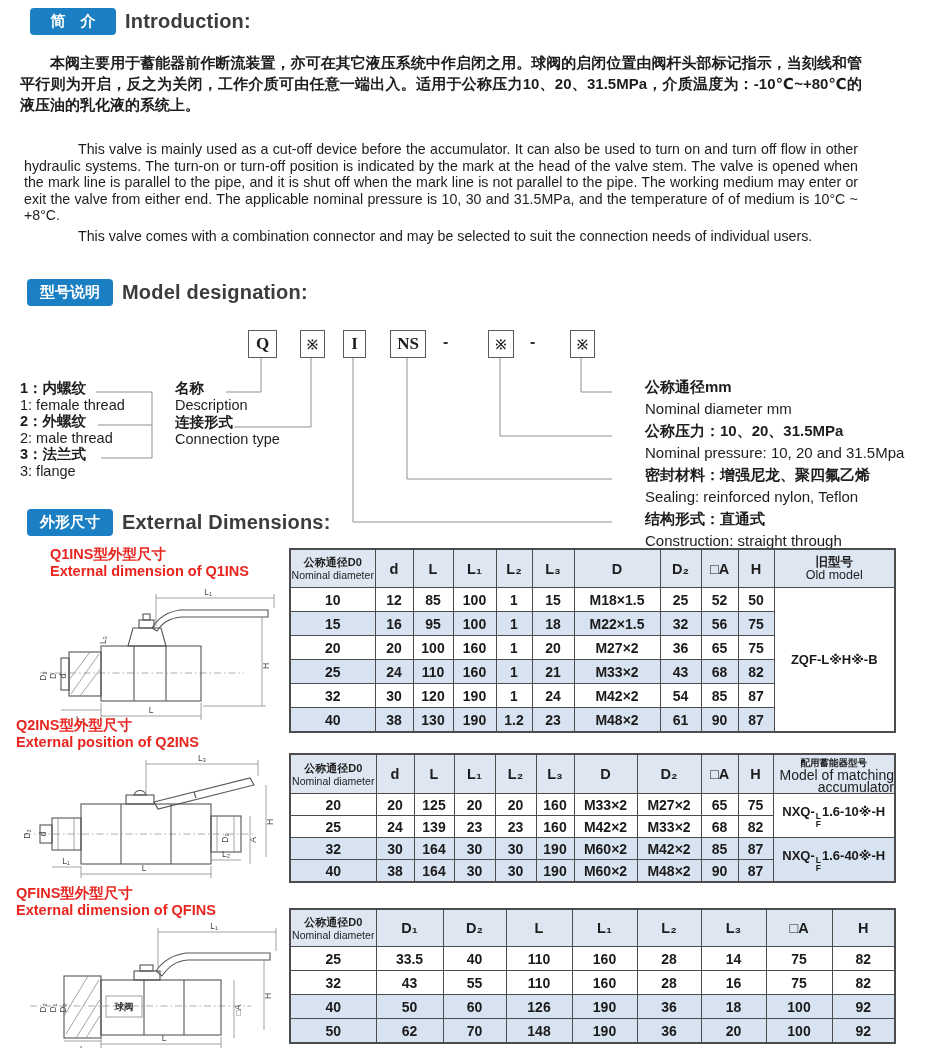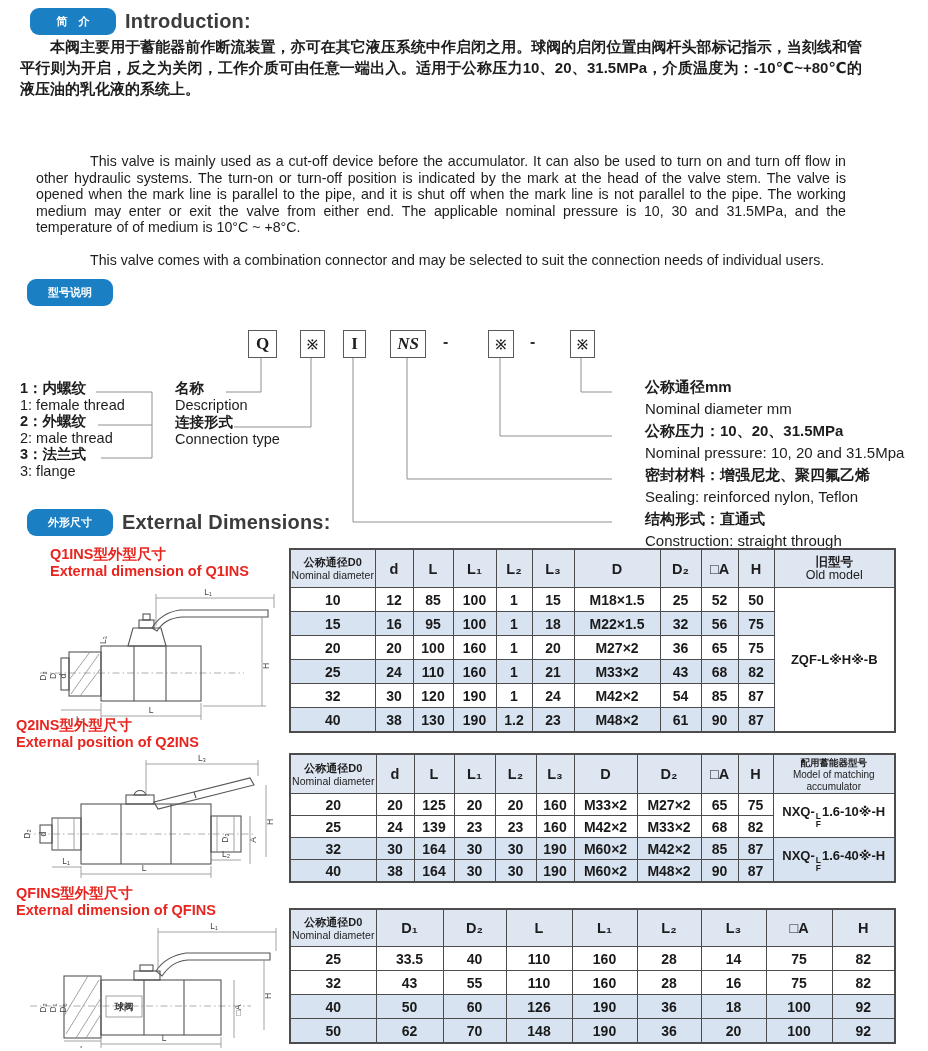--- a/index.html
+++ b/index.html
@@ -1,29 +1,29 @@
 <!DOCTYPE html>
 <html><head>
 <meta charset="utf-8">
 <style>
   html,body{margin:0;padding:0;}
   body{width:928px;height:1051px;position:relative;background:#ffffff;
        font-family:"Liberation Sans","DejaVu Sans",sans-serif;color:#1d1d1d;overflow:hidden;}
 
   
   .sec-head{position:absolute;display:flex;align-items:center;gap:9px;}
-  .badge{display:inline-block;background:#1b7fc4;color:#fff;font-weight:bold;font-size:11px;
-         padding:3px 10px 4px;border-radius:9px;min-width:66px;text-align:center;line-height:20px;}
+  .badge{display:inline-block;background:#1b7fc4;color:#fff;font-weight:bold;font-size:15px;
+         padding:3px 10px 4px;border-radius:4px;min-width:66px;text-align:center;line-height:20px;}
   .sec-title{font-size:20px;font-weight:bold;color:#3c3c3c;letter-spacing:0.2px;}
 
   
-  .cn-block{position:absolute;left:20px;top:36px;width:842px;}
+  .cn-block{position:absolute;left:20px;top:52px;width:842px;}
   .cn-p{margin:0;text-indent:2em;font-size:15px;line-height:21px;font-weight:600;text-align:justify;}
   .en-block{position:absolute;left:20px;top:137px;width:842px;}
-  .en-p{margin:16px;text-indent:54px;font-size:14.2px;line-height:16.6px;text-align:justify;}
+  .en-p{margin:4px;text-indent:54px;font-size:14.2px;line-height:16.6px;text-align:justify;}
 
   
   .mbox{position:absolute;top:330px;height:26px;border:1.5px solid #5a5a5a;background:#fff;
         font-family:"Liberation Serif","DejaVu Serif",serif;font-weight:bold;font-size:17px;
         display:flex;align-items:center;justify-content:center;}
   .mdash{position:absolute;top:333px;font-weight:bold;font-size:16px;color:#333;}
   .lbl-col{position:absolute;font-size:14.5px;}
   .lbl-col div{white-space:nowrap;}
   .lcn{font-weight:600;}
   #opt-list{left:20px;top:380px;line-height:16.6px;}
@@ -54,21 +54,21 @@
   tr.alt td{background:#d8e3f1;}
   .fh-cn{display:block;font-size:11px;font-weight:700;line-height:13px;}
   .fh-en{display:block;font-size:10.5px;font-weight:400;line-height:12px;}
   #t1 th{height:37px;} #t1 td{height:23px;}
   #t2 th{height:38px;} #t2 td{height:21px;}
   #t3 th{height:36px;} #t3 td{height:23px;}
   #t1{top:548px;} #t2{top:753px;} #t3{top:908px;}
   #t1 th:last-child .fh-cn{font-size:12.5px;font-weight:600;}
   #t1 th:last-child .fh-en{font-size:12.5px;}
   #t2 th:last-child .fh-cn{font-size:9.5px;}
-  #t2 th:last-child .fh-en{font-size:10px;}
+  #t2 th:last-child .fh-en{font-size:14px;text-align:right;}
   td.mergecell{font-size:13px;background:#fff;white-space:nowrap;}
   tr.alt td.mergecell{background:#d8e3f1;}
   .frac{display:inline-flex;flex-direction:column;font-size:8.5px;line-height:8px;
         vertical-align:-3px;font-weight:700;margin:0 1px;}
 </style>
 </head>
 <body>
 
 <div class="sec-head" style="left:30px;top:8px;">
   <span class="badge">简　介</span>
@@ -77,26 +77,27 @@
 <div class="cn-block">
   <p class="cn-p">本阀主要用于蓄能器前作断流装置，亦可在其它液压系统中作启闭之用。球阀的启闭位置由阀杆头部标记指示，当刻线和管平行则为开启，反之为关闭，工作介质可由任意一端出入。适用于公称压力10、20、31.5MPa，介质温度为：-10℃~+80℃的液压油的乳化液的系统上。</p>
 </div>
 <div class="en-block">
   <p class="en-p">This valve is mainly used as a cut-off device before the accumulator. It can also be used to turn on and turn off flow in other hydraulic systems. The turn-on or turn-off position is indicated by the mark at the head of the valve stem. The valve is opened when the mark line is parallel to the pipe, and it is shut off when the mark line is not parallel to the pipe. The working medium may enter or exit the valve from either end. The applicable nominal pressure is 10, 30 and 31.5MPa, and the temperature of of medium is 10°C ~ +8°C.</p>
   <p class="en-p">This valve comes with a combination connector and may be selected to suit the connection needs of individual users.</p>
 </div>
 
 <div class="sec-head" style="left:27px;top:279px;">
   <span class="badge">型号说明</span>
+  <span class="sec-title">Model designation:</span>
 </div>
 
 <span class="mbox" style="left:248px;width:27px;">Q</span>
 <span class="mbox" style="left:300px;width:23px;font-size:13px;">※</span>
 <span class="mbox" style="left:343px;width:21px;">I</span>
-<span class="mbox" style="left:390px;width:34px;font-style:italic;">NS</span>
+<span class="mbox" style="left:390px;width:34px;">NS</span>
 <span class="mdash" style="left:443px;">-</span>
 <span class="mbox" style="left:488px;width:24px;font-size:13px;">※</span>
 <span class="mdash" style="left:530px;">-</span>
 <span class="mbox" style="left:570px;width:23px;font-size:13px;">※</span>
 
 <svg class="lines" width="928" height="230">
 
   <line x1="261" y1="38" x2="261" y2="72"></line>
     <line x1="226" y1="72" x2="261" y2="72"></line>
 

